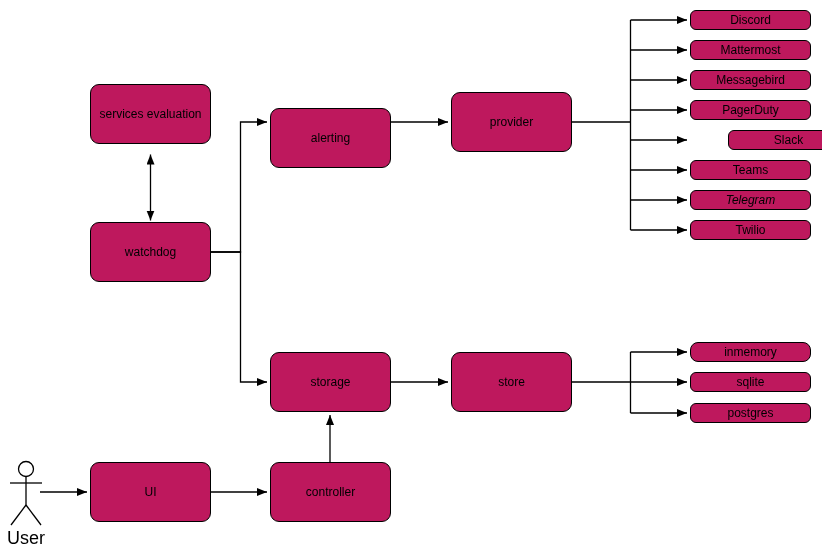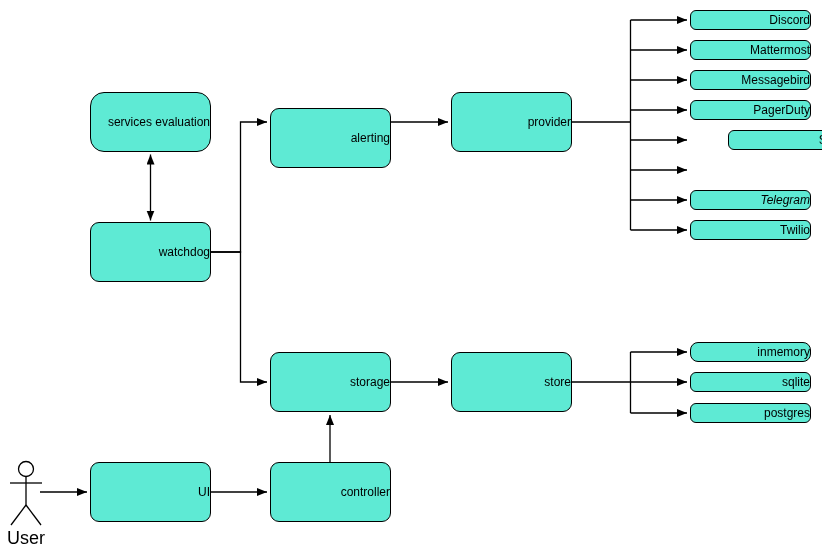--- a/index.html
+++ b/index.html
@@ -19,24 +19,24 @@
     position: absolute;
     left: 0;
     top: 0;
     width: 822px;
     height: 554px;
   }
   .node {
     position: absolute;
     box-sizing: border-box;
     border: 1.3px solid #000000;
-    background: #5eead4;
+    background: #be185d;
     display: flex;
     align-items: center;
-    justify-content: flex-end;
+    justify-content: center;
     font-size: 12px;
     color: #000000;
     white-space: nowrap;
     text-align: center;
   }
   .node.big {
     width: 121px;
     height: 60px;
     border-radius: 9px;
   }
@@ -48,21 +48,21 @@
   .actor-label {
     position: absolute;
     left: 0px;
     top: 528px;
     width: 52px;
     text-align: center;
     font-size: 18px;
     color: #000000;
   }
   
-  #n-services   { left: 90px;  top: 92px; border-radius: 14px;  }
+  #n-services   { left: 90px;  top: 84px;  }
   #n-watchdog   { left: 90px;  top: 222px; }
   #n-alerting   { left: 270px; top: 92px; margin-top: 16px;  }
   #n-provider   { left: 451px; top: 92px;  }
   #n-storage    { left: 270px; top: 352px; }
   #n-store      { left: 451px; top: 352px; }
   #n-ui         { left: 90px;  top: 462px; }
   #n-controller { left: 270px; top: 462px; }
 
   #p-discord     { left: 690px; top: 10px;  }
   #p-mattermost  { left: 690px; top: 40px;  }
@@ -162,20 +162,23 @@
   </div>
   <div class="node small" id="p-messagebird">
     <span>Messagebird</span>
   </div>
   <div class="node small" id="p-pagerduty">
     <span>PagerDuty</span>
   </div>
   <div class="node small" id="p-slack">
     <span>Slack</span>
   </div>
+  <div class="node small" id="p-teams">
+    <span>Teams</span>
+  </div>
   <div class="node small" id="p-telegram">
     <span>Telegram</span>
   </div>
   <div class="node small" id="p-twilio">
     <span>Twilio</span>
   </div>
 
   <div class="node small" id="s-inmemory">
     <span>inmemory</span>
   </div>

